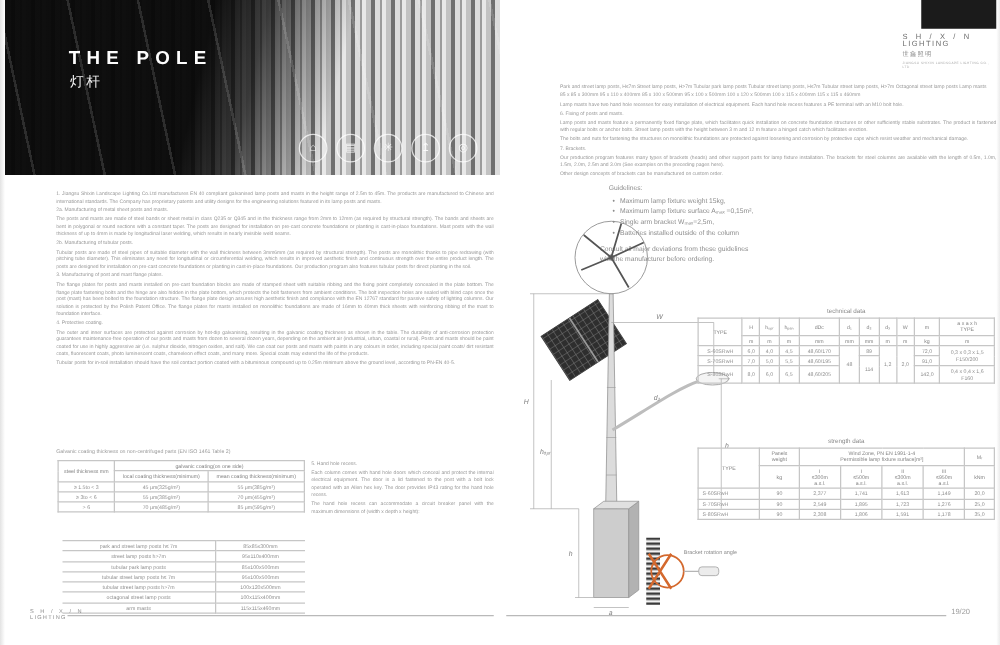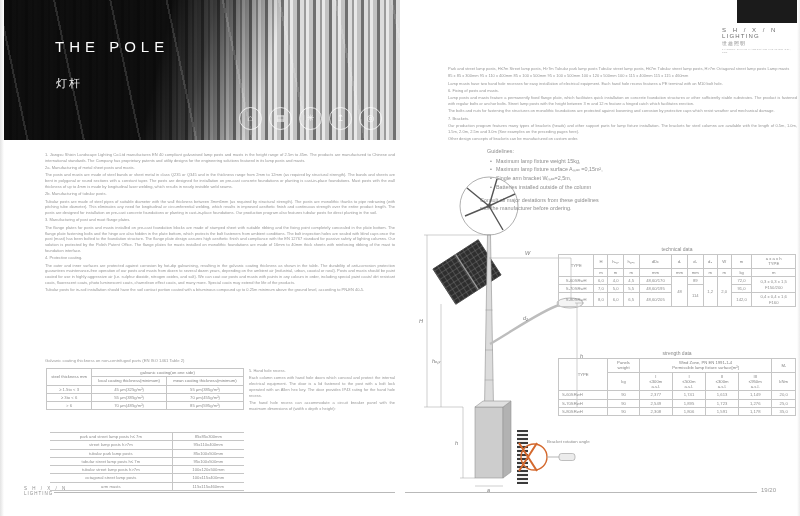--- a/index.html
+++ b/index.html
@@ -13,22 +13,22 @@
   
   .hero{position:absolute;left:0;top:0;width:400px;height:140px;overflow:hidden;
         background:
           repeating-linear-gradient(90deg,#9b9b9b 0 2px,#e8e8e8 2px 5px,#c2c2c2 5px 9px,#6f6f6f 9px 12px,#dcdcdc 12px 16px);}
   .hero .shade{position:absolute;inset:0;
         background:linear-gradient(103deg,rgba(8,8,8,.97) 0 40%,rgba(10,10,10,.75) 50%,rgba(20,20,20,0) 66%);}
   .hero .streaks{position:absolute;inset:0;
         background:repeating-linear-gradient(78deg,rgba(255,255,255,0) 0 26px,rgba(255,255,255,.18) 26px 28px,rgba(255,255,255,0) 28px 55px);
         mix-blend-mode:screen;opacity:.7;}
   .hero-title{position:absolute;left:55px;top:38px;color:#fdfdfd;font-size:15px;
-        letter-spacing:5px;font-weight:400;}
-  .hero-sub{position:absolute;left:56px;top:76px;color:#f0f0f0;font-size:11px;letter-spacing:2px;}
+        letter-spacing:5px;font-weight:700;}
+  .hero-sub{position:absolute;left:56px;top:58px;color:#f0f0f0;font-size:11px;letter-spacing:2px;}
   .icon-row{position:absolute;right:18px;bottom:10px;display:flex;gap:7px;}
   .pict{width:21px;height:21px;border:1px solid rgba(255,255,255,.75);border-radius:50%;
         display:flex;align-items:center;justify-content:center;color:rgba(255,255,255,.85);
         font-size:9px;line-height:1;}
 
   
   .body-copy{position:absolute;font-size:4px;line-height:1.45;text-align:justify;color:#979797;overflow:hidden;}
   .body-copy p{margin:0 0 1.5px 0;}
   .caption{position:absolute;font-size:4.2px;color:#9a9a9a;}
 

